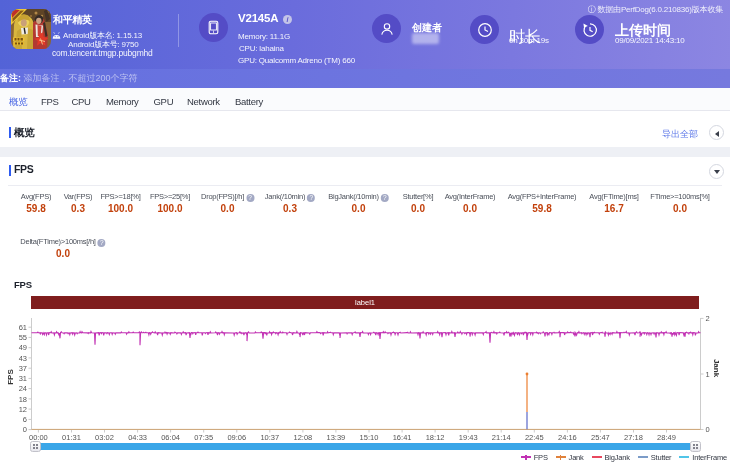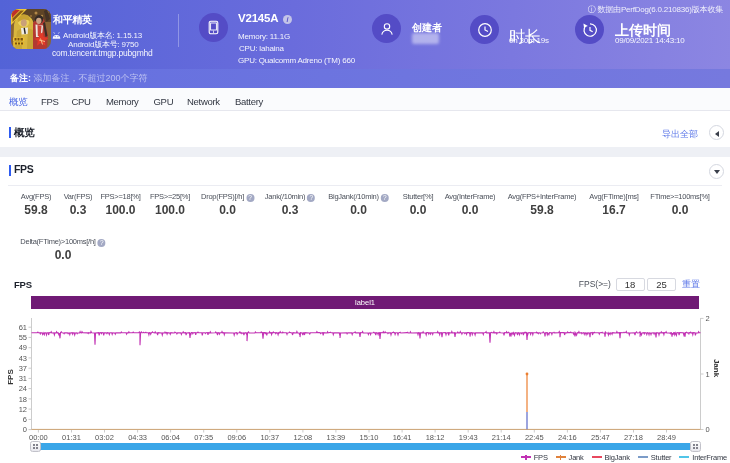--- a/index.html
+++ b/index.html
@@ -2,21 +2,21 @@
 <html><head>
 <meta charset="utf-8">
 <style>
 *{margin:0;padding:0;box-sizing:border-box}
 html,body{width:730px;height:463px;overflow:hidden}
 body{font-family:"Liberation Sans",sans-serif;background:#eef0f5;position:relative}
 #page{position:absolute;left:0;top:0;width:730px;height:463px}
 .abs{position:absolute}
 
 #header{position:absolute;left:0;top:0;width:730px;height:88px;background:linear-gradient(92deg,#5363d7 0%,#6a6cdc 40%,#7b78df 70%,#8c86e2 100%)}
-#remark{position:absolute;left:0;top:69px;width:730px;height:19px;background:linear-gradient(90deg,#6470e0,#7679de);color:#fff;font-size:9px;line-height:19px;padding-left:10px}
+#remark{position:absolute;left:0;top:69px;width:730px;height:19px;background:linear-gradient(90deg,#6470e0,#7679de);color:#fff;font-size:9px;line-height:19px;}
 #remark b{font-weight:bold}
 #remark span{color:rgba(255,255,255,0.55)}
 #appicon{position:absolute;left:11px;top:9px;width:40px;height:40px;border-radius:8px;overflow:hidden}
 .wtxt{color:#fff}
 .ltxt{color:rgba(255,255,255,0.93);font-size:8px;letter-spacing:-0.2px}
 #verline{position:absolute;top:4px;right:7px;font-size:8px;letter-spacing:-0.2px;color:rgba(255,255,255,0.88)}
 .circ{position:absolute;width:29px;height:29px;border-radius:50%;background:#544cc6;display:flex;align-items:center;justify-content:center}
 .blurname{position:absolute;left:412px;top:33px;width:27px;height:11px;background:rgba(255,255,255,0.45);border-radius:2px;filter:blur(1.5px)}
 
 #nav{position:absolute;left:0;top:88px;width:730px;height:23px;background:#fafbfd;border-bottom:1px solid #e6e7ee;font-size:9.5px;letter-spacing:-0.3px;color:#333843}
@@ -25,29 +25,29 @@
 #sec1{position:absolute;left:0;top:111px;width:730px;height:36px;background:#fff}
 #sec2{position:absolute;left:0;top:157px;width:730px;height:306px;background:#fff}
 .bluebar{position:absolute;width:2px;height:11px;background:#2e5bf0}
 .sectitle{position:absolute;font-size:10.5px;font-weight:bold;color:#1c212b;letter-spacing:-0.3px}
 .circbtn{position:absolute;width:15px;height:15px;border:1px solid #d4d7e0;border-radius:50%;background:#fff}
 .tri-l{position:absolute;left:4.5px;top:4.5px;width:0;height:0;border-top:3px solid transparent;border-bottom:3px solid transparent;border-right:4.5px solid #3a3f4a}
 .tri-d{position:absolute;left:4px;top:5px;width:0;height:0;border-left:3px solid transparent;border-right:3px solid transparent;border-top:4.5px solid #3a3f4a}
 
 .col{position:absolute;transform:translateX(-50%);text-align:center;white-space:nowrap}
 .col .lb{font-size:7.5px;letter-spacing:-0.25px;color:#4a4f59;height:10px;line-height:10px}
-.col .vl{font-size:12px;font-weight:bold;color:#404040;margin-top:1.5px}
+.col .vl{font-size:10px;font-weight:bold;color:#c2410c;margin-top:1.5px}
 .qm{display:inline-block;width:8px;height:8px;border-radius:50%;background:#a3a9c4;color:#fff;font-size:6.5px;line-height:8px;text-align:center;vertical-align:-1px;margin-left:2px}
 .hair{position:absolute;left:8px;top:185px;width:714px;height:1px;background:#ebecf2}
 
 #fpslbl{position:absolute;left:14px;top:278.5px;font-size:9.5px;font-weight:bold;color:#1c212b;letter-spacing:-0.2px}
 #ctrl{position:absolute;right:30px;top:278px;font-size:8.5px;color:#4a4f59}
 .inpbox{display:inline-block;width:29px;height:13px;border:1px solid #d7d9e0;border-radius:2px;font-size:9.5px;color:#333;text-align:center;line-height:12px;vertical-align:middle;background:#fff}
 #reset{color:#5d78e8;margin-left:6px;font-size:9px}
-#label1{position:absolute;left:31px;top:296px;width:668px;height:13px;background:#701a75;color:#fff;font-size:7.5px;text-align:center;line-height:13px}
+#label1{position:absolute;left:31px;top:296px;width:668px;height:13px;background:#7f1d1d;color:#fff;font-size:7.5px;text-align:center;line-height:13px}
 
 #legend{position:absolute;left:0;top:453px;width:730px;text-align:right;font-size:7.5px;letter-spacing:-0.2px;color:#333843}
 #legend .it{display:inline-block;margin:0 3px}
 #legend .mk{display:inline-block;width:10px;height:2px;vertical-align:2px;margin-right:3px;position:relative}
 #legend .mk.pl:after{content:"";position:absolute;left:4px;top:-1.5px;width:1.8px;height:5px;background:inherit}
 </style>
 </head>
 <body>
 <div id="page">
 
@@ -216,21 +216,20 @@
   <div class="col" style="left:680px;top:191.5px">
       <div class="lb">FTime&gt;=100ms[%]</div>
       <div class="vl">0.0</div>
     </div>
   <div class="col" style="left:63px;top:236.5px">
       <div class="lb">Delta(FTime)&gt;100ms[/h]<span class="qm">?</span></div>
       <div class="vl">0.0</div>
     </div>
 
   <div id="fpslbl">FPS</div>
-  <div id="ctrl">FPS(&gt;=)&nbsp;&nbsp;<span class="inpbox">18</span>&nbsp;<span class="inpbox">25</span><span id="reset">重置</span></div>
   <div id="label1">label1</div>
 
   <svg id="chart" class="abs" style="left:0;top:312px" width="730" height="130" viewBox="0 0 730 130">
 
     <line x1="31.5" y1="6" x2="31.5" y2="117.5" stroke="#ccc" stroke-width="1"></line>
     <line x1="700.5" y1="6" x2="700.5" y2="117.5" stroke="#ccc" stroke-width="1"></line>
     <g id="yticksL" stroke="#ccc" stroke-width="1">
         <line x1="28.5" y1="15.2" x2="31.5" y2="15.2"></line>
         <line x1="28.5" y1="25.4" x2="31.5" y2="25.4"></line>
         <line x1="28.5" y1="35.7" x2="31.5" y2="35.7"></line>

